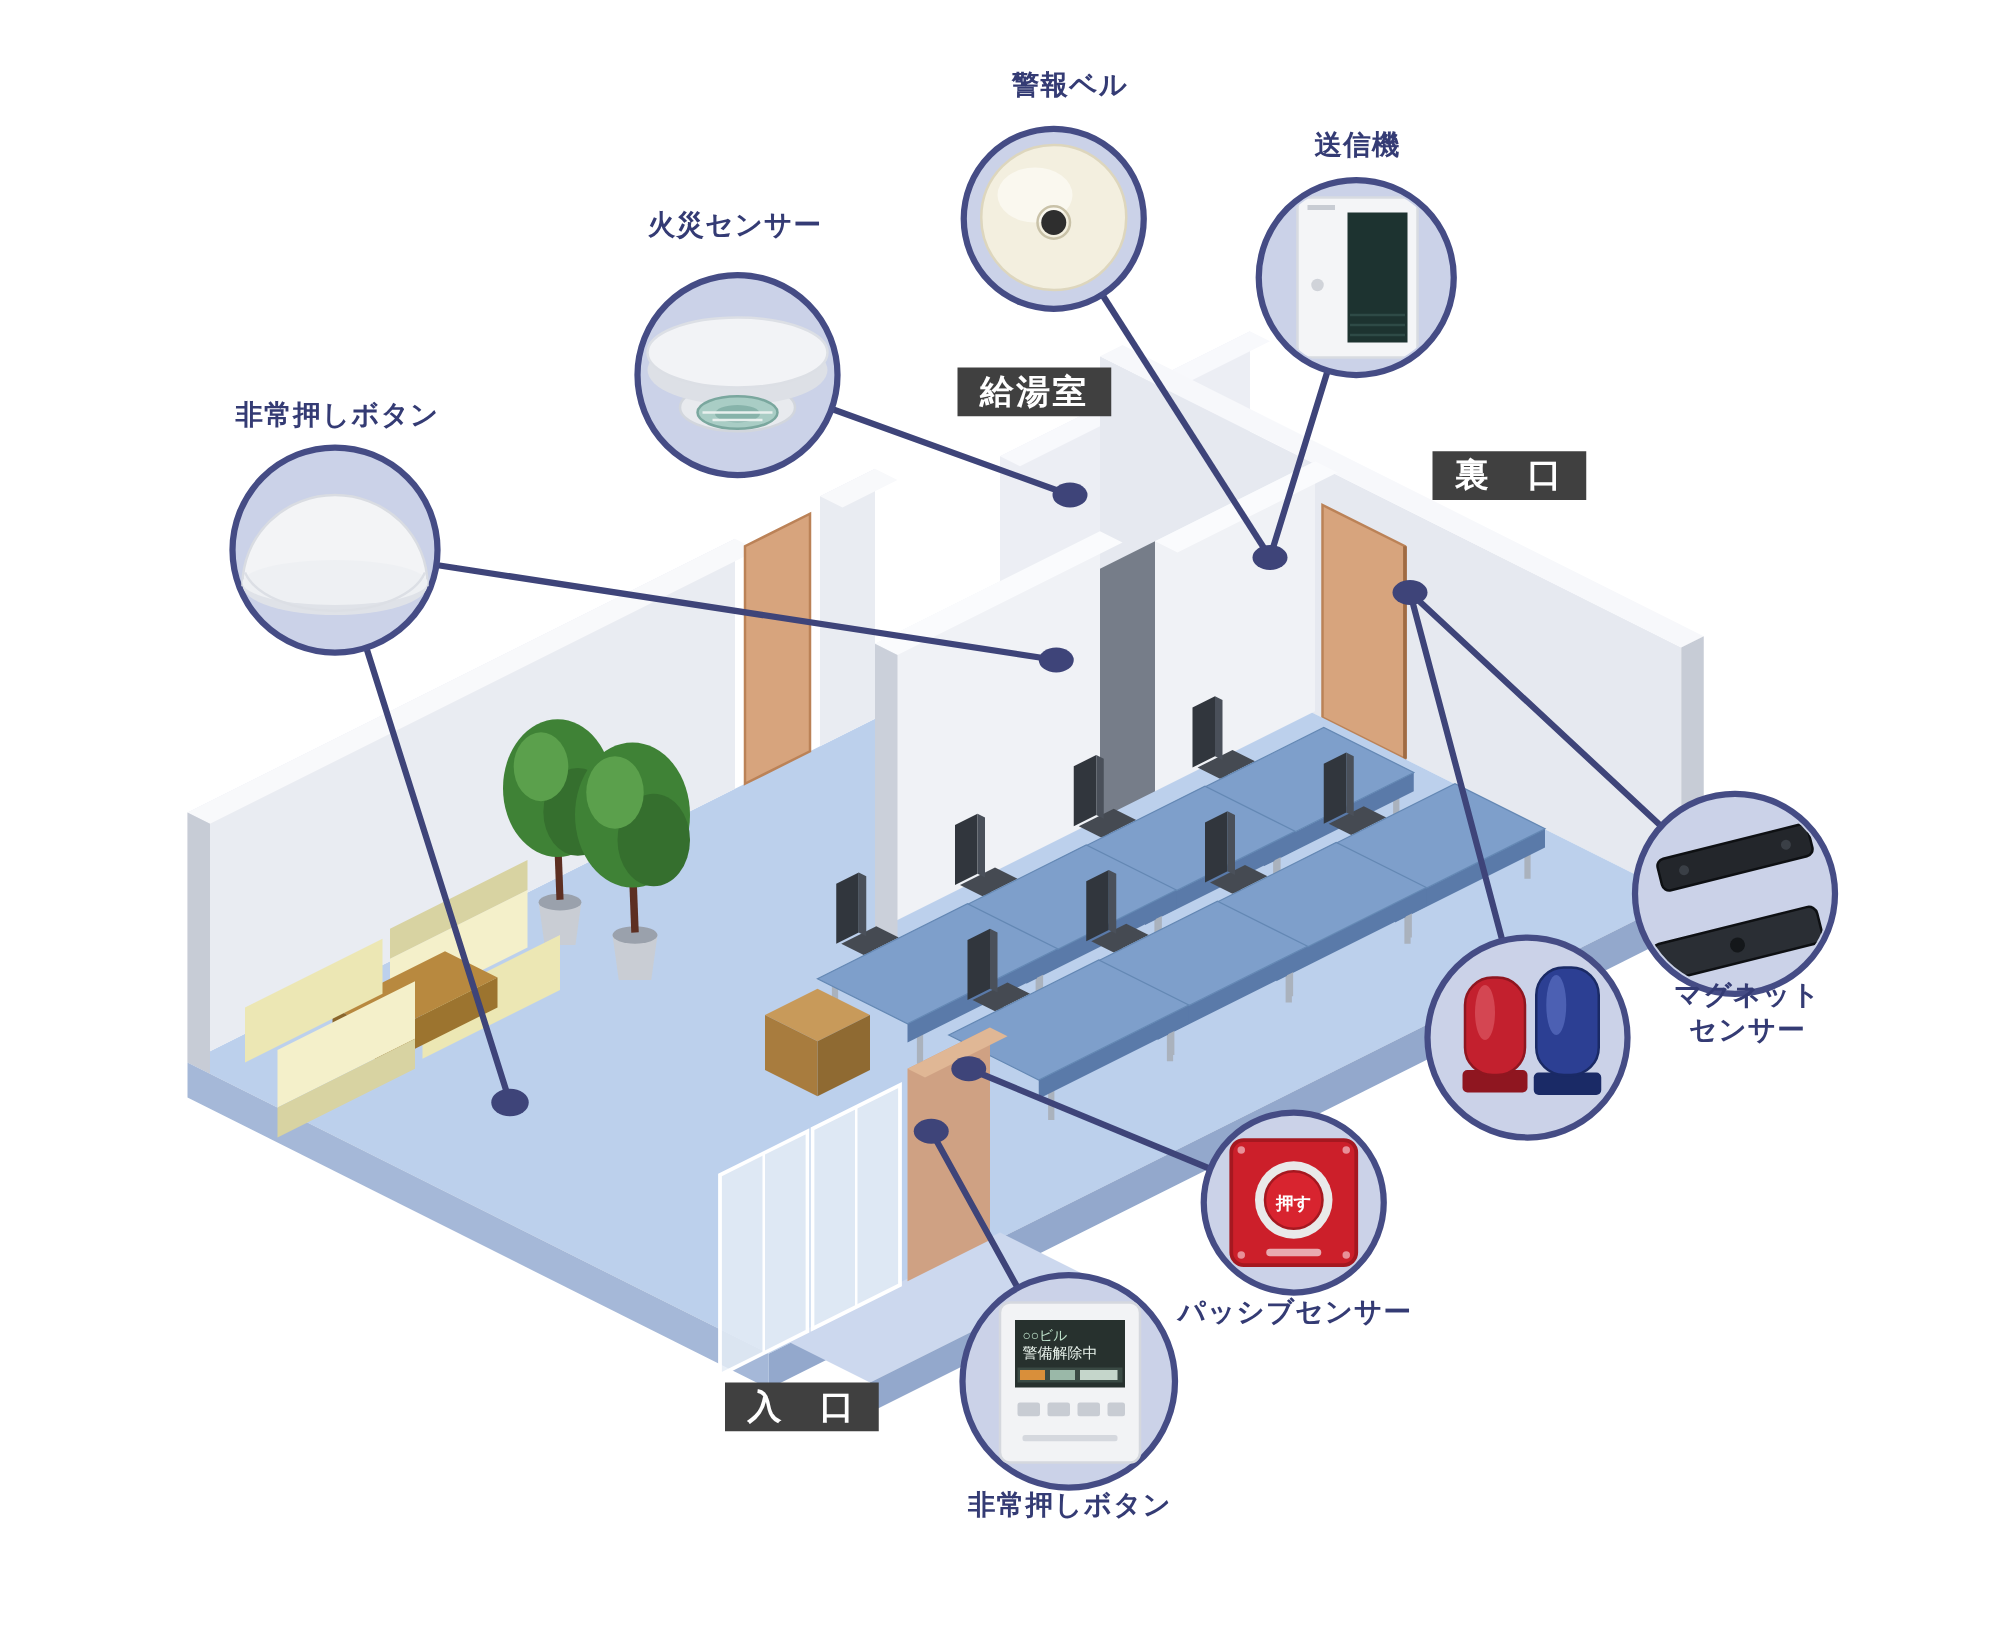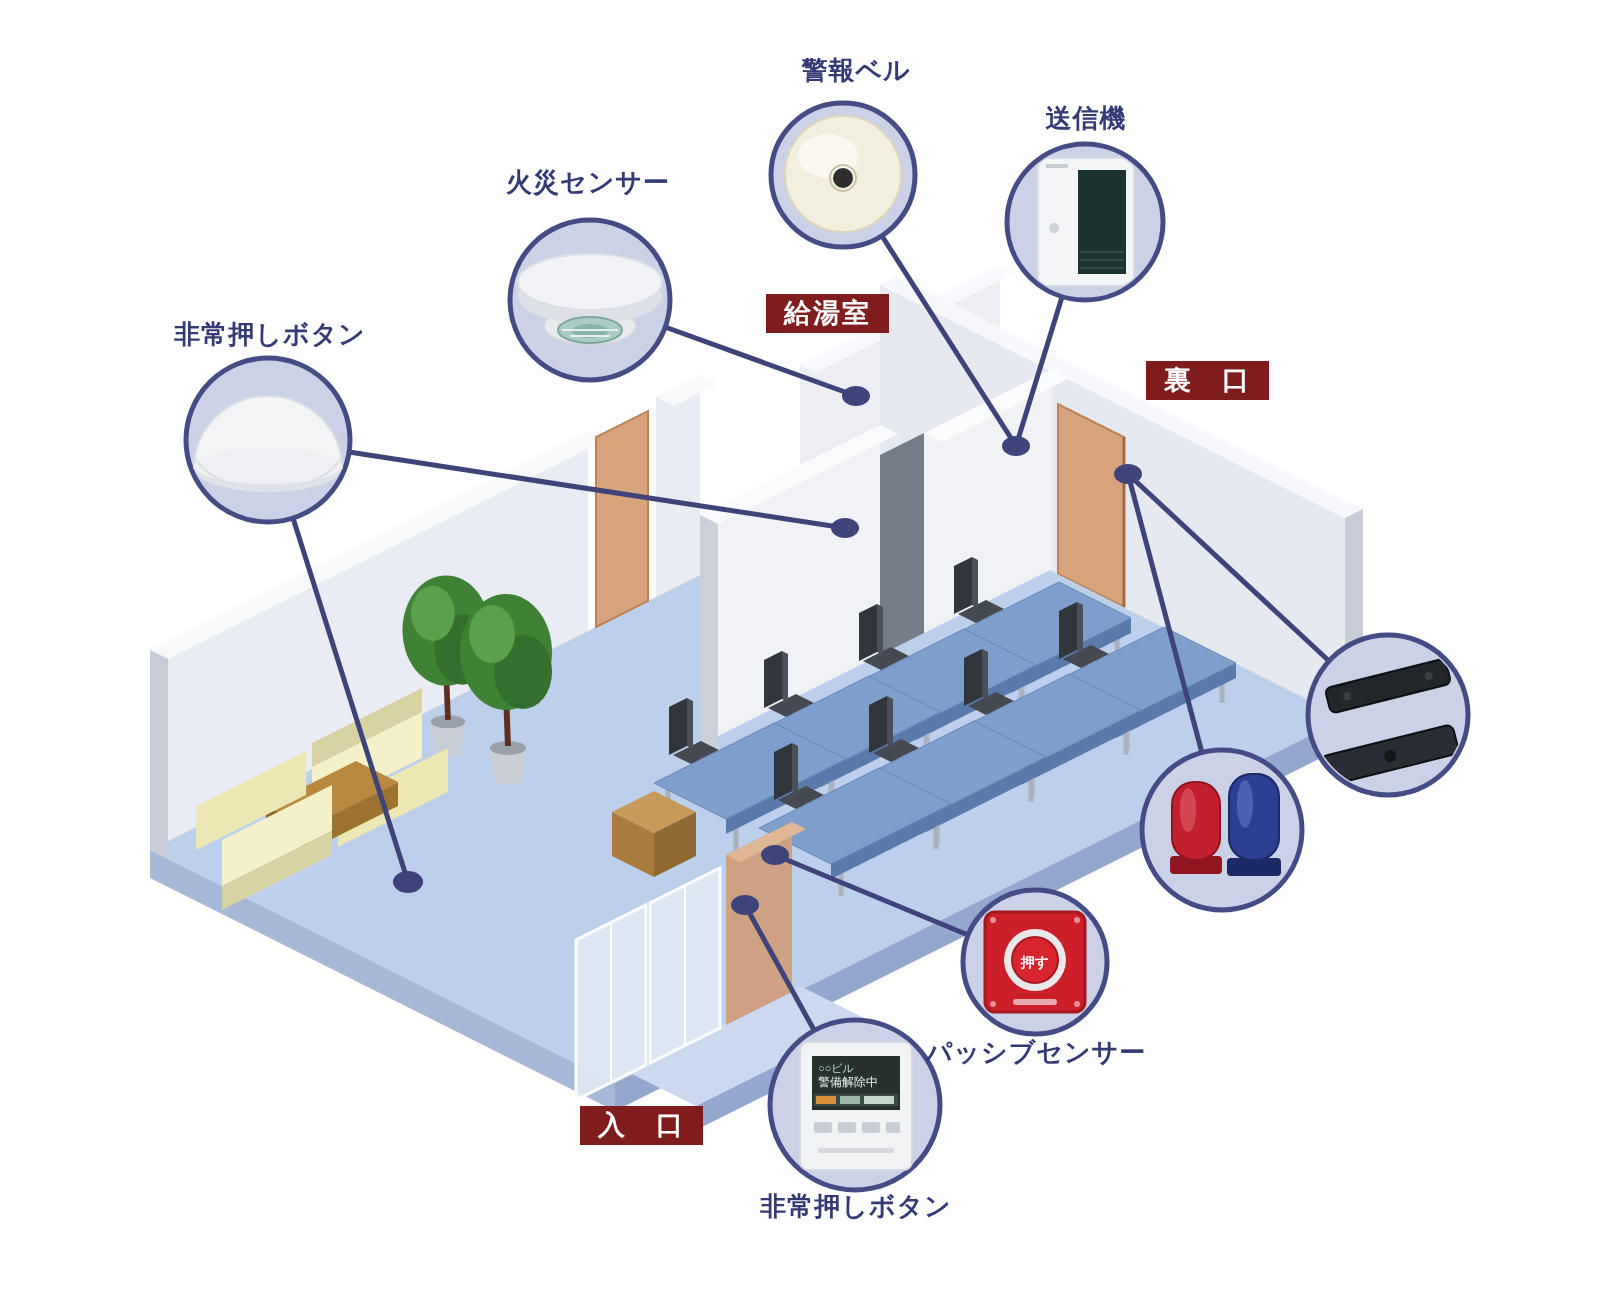--- a/index.html
+++ b/index.html
@@ -3,25 +3,25 @@
 <meta charset="utf-8">
 <style>
   html,body{margin:0;padding:0;background:#ffffff;}
   .stage{
     position:relative;width:1600px;height:1300px;background:#ffffff;
     font-family:"Liberation Sans","DejaVu Sans",sans-serif;overflow:hidden;
   }
   .stage svg{position:absolute;left:0;top:0;}
   .lbl{
     position:absolute;transform:translateX(-50%);
-    color:#343b74;font-weight:bold;font-size:26px;line-height:1.25;
+    color:#343b74;font-weight:bold;font-size:22px;line-height:1.25;
     white-space:nowrap;text-align:center;letter-spacing:1px;
   }
   .badge{
-    position:absolute;background:#7f1d1d;color:#ffffff;font-weight:bold;
+    position:absolute;background:#404040;color:#ffffff;font-weight:bold;
     font-size:27px;line-height:1;padding:6px 18px;white-space:nowrap;letter-spacing:2px;
   }
 </style>
 </head>
 <body>
 
 <div class="stage">
 
 <svg width="1600" height="1300" viewBox="0 0 1600 1300">
   <defs>
@@ -272,20 +272,24 @@
       </g>
       <rect x="818" y="1148" width="76" height="5" rx="2" fill="#d5d8de"></rect>
     </g>
   </g>
 </svg>
 
 <div class="lbl" style="left:270px;top:318px">非常押しボタン</div>
 <div class="lbl" style="left:588px;top:166px">火災センサー</div>
 <div class="lbl" style="left:856px;top:54px">警報ベル</div>
 <div class="lbl" style="left:1086px;top:102px">送信機</div>
+<div class="lbl" style="left:1398px;top:782px">
+  <span style="display:block">マグネット</span>
+  <span style="display:block">センサー</span>
+</div>
 <div class="lbl" style="left:1036px;top:1036px">パッシブセンサー</div>
 <div class="lbl" style="left:856px;top:1190px">非常押しボタン</div>
 
 <div class="badge" style="left:766px;top:294px">給湯室</div>
 <div class="badge" style="left:1146px;top:361px">裏　口</div>
 <div class="badge" style="left:580px;top:1106px">入　口</div>
 
 </div>
 
 </body></html>

